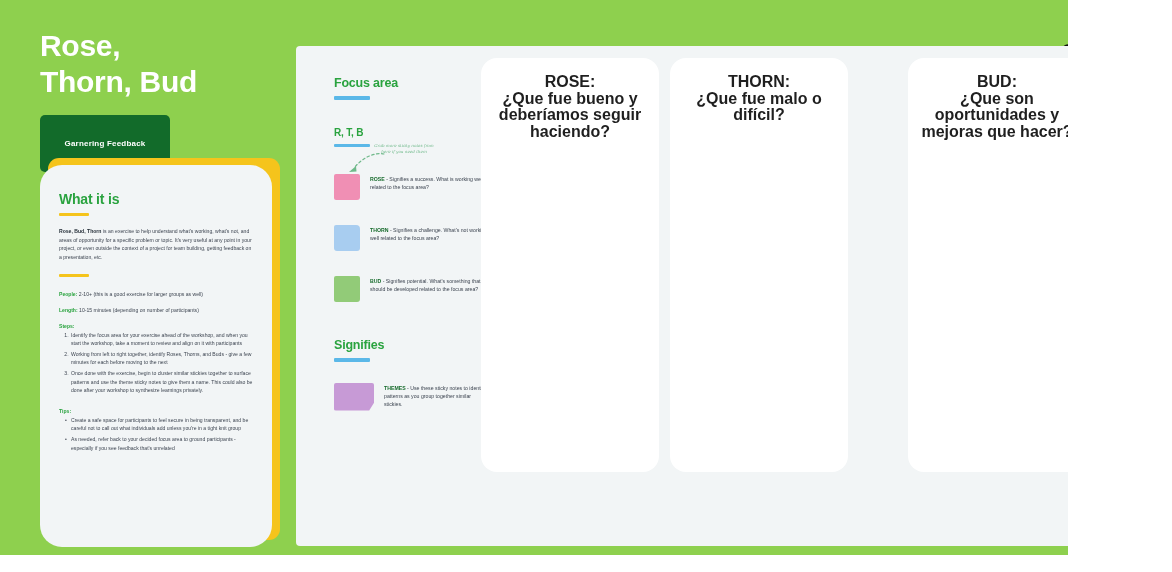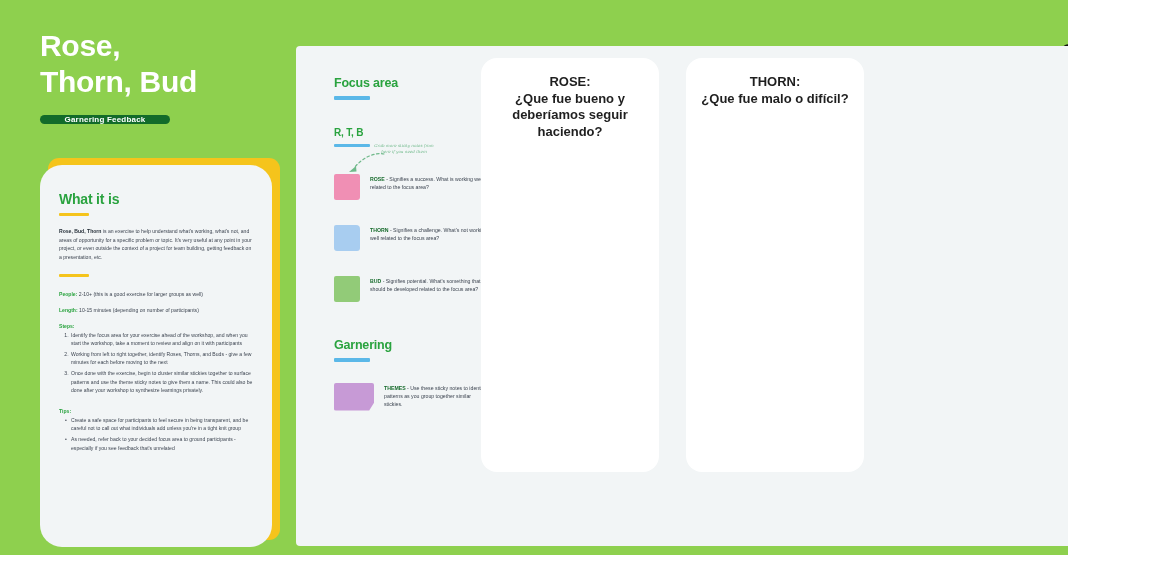--- a/index.html
+++ b/index.html
@@ -23,21 +23,21 @@
   
   .hero{position:absolute;left:40px;top:28px;width:252px;}
   .hero-title{
     color:#ffffff;font-size:30px;line-height:36px;font-weight:700;letter-spacing:-0.3px;
     margin:0;white-space:pre-line;
   }
   .hero-badge{
     margin-top:15px;display:inline-block;
     background:#126b2a;color:#ffffff;
     font-size:8px;font-weight:700;letter-spacing:0.2px;
-    padding:0 18px;border-radius:5px;
+    padding:24px 18px;border-radius:5px;
     text-align:center;min-width:130px;box-sizing:border-box;
   }
 
   
   .info-shadow{position:absolute;left:48px;top:158px;width:232px;height:382px;background:#f5c41c;border-radius:11px;}
   .info-card{position:absolute;left:40px;top:165px;width:232px;height:382px;background:#f2f5f6;border-radius:22px;padding:0;box-sizing:border-box;overflow:hidden;}
   .info-inner{padding:26px 19px 18px 19px;}
 
   .sec-head{color:#2aa33f;font-size:14px;font-weight:700;margin:0;letter-spacing:-0.2px;}
   .sec-rule{width:30px;height:3px;background:#f5c41c;margin:6px 0 0 0;border-radius:1px;}
@@ -78,24 +78,24 @@
   .note-txt b{color:#176b2c;font-weight:700;}
 
   .hand-note{position:absolute;left:371px;top:143px;width:66px;
     color:#6fb98a;font-size:4.1px;line-height:6.2px;font-style:italic;
     font-family:"DejaVu Serif",serif;text-align:center;}
   .arrow-svg{position:absolute;left:340px;top:150px;width:48px;height:32px;}
 
   
   .col{position:absolute;top:58px;width:178px;height:414px;background:#ffffff;border-radius:16px;}
   .col-rose{left:481px;}
-  .col-thorn{left:686px;}
+  .col-thorn{left:670px;}
   .col-bud{left:908px;}
   .col-title{
-    color:#1f1f1f;font-size:13px;line-height:16.6px;font-weight:700;
+    color:#1f1f1f;font-size:16px;line-height:16.6px;font-weight:700;
     text-align:center;padding:16px 9px 0 9px;margin:0;white-space:pre-line;
   }
 </style>
 </head>
 <body>
 
 <div class="stage">
 
   <div class="board-bg"></div>
 
@@ -179,21 +179,21 @@
 
     <div style="height:16px"></div>
 
     <div class="note-row">
       <div class="note note-green"></div>
       <div class="note-txt"><b>BUD</b><span> - Signifies potential. What's something that should be developed related to the focus area?</span></div>
     </div>
 
     <div style="height:36px"></div>
 
-    <h2 class="legend-head">Garnering</h2>
+    <h2 class="legend-head">Signifies</h2>
     <div class="legend-rule"></div>
 
     <div style="height:12px"></div>
 
     <div class="note-row">
       <div class="note-purple"></div>
       <div class="note-txt" style="margin-left:10px"><b>THEMES</b><span> - Use these sticky notes to identify patterns as you group together similar stickies.</span></div>
     </div>
 
   </div>
@@ -205,14 +205,18 @@
   </svg>
 
   <div class="col col-rose">
     <h3 class="col-title">ROSE:
 ¿Que fue bueno y deberíamos seguir haciendo?</h3>
   </div>
   <div class="col col-thorn">
     <h3 class="col-title">THORN:
 ¿Que fue malo o difícil?</h3>
   </div>
+  <div class="col col-bud">
+    <h3 class="col-title">BUD:
+¿Que son oportunidades y mejoras que hacer?</h3>
+  </div>
 
 </div>
 
 </body></html>

